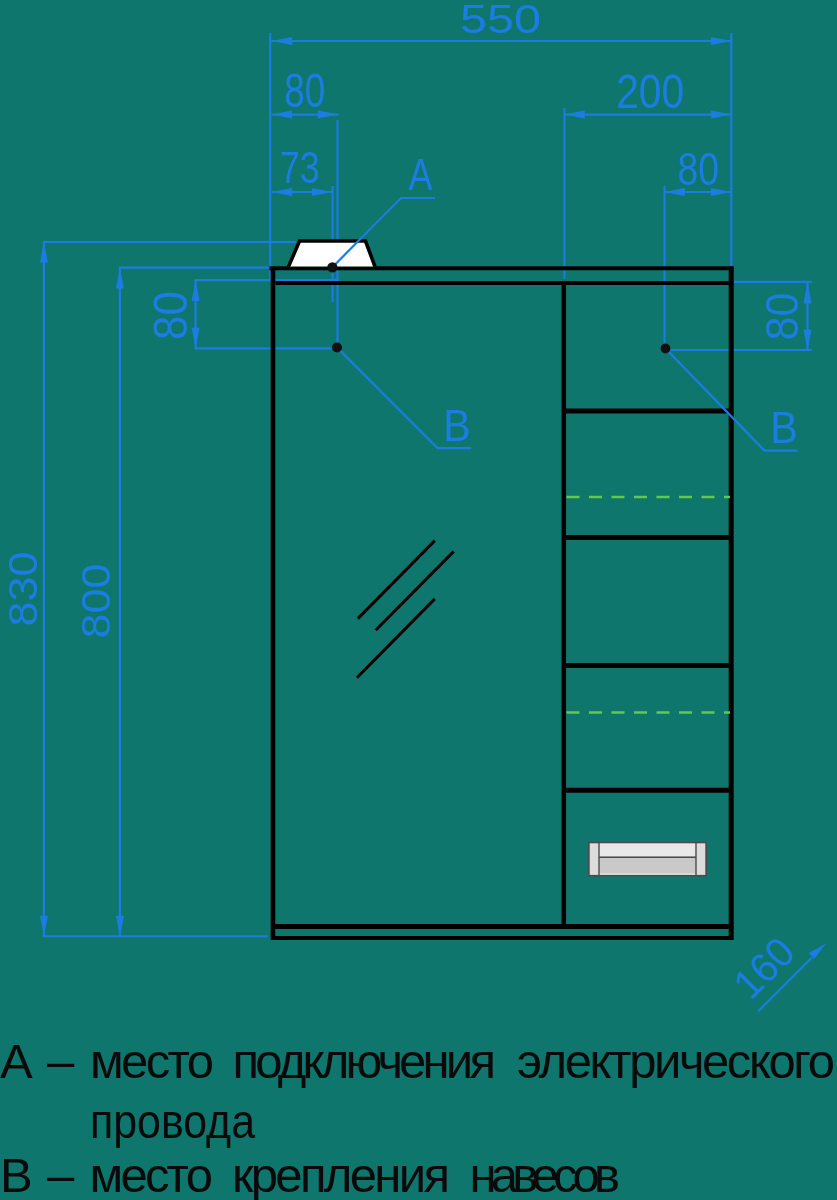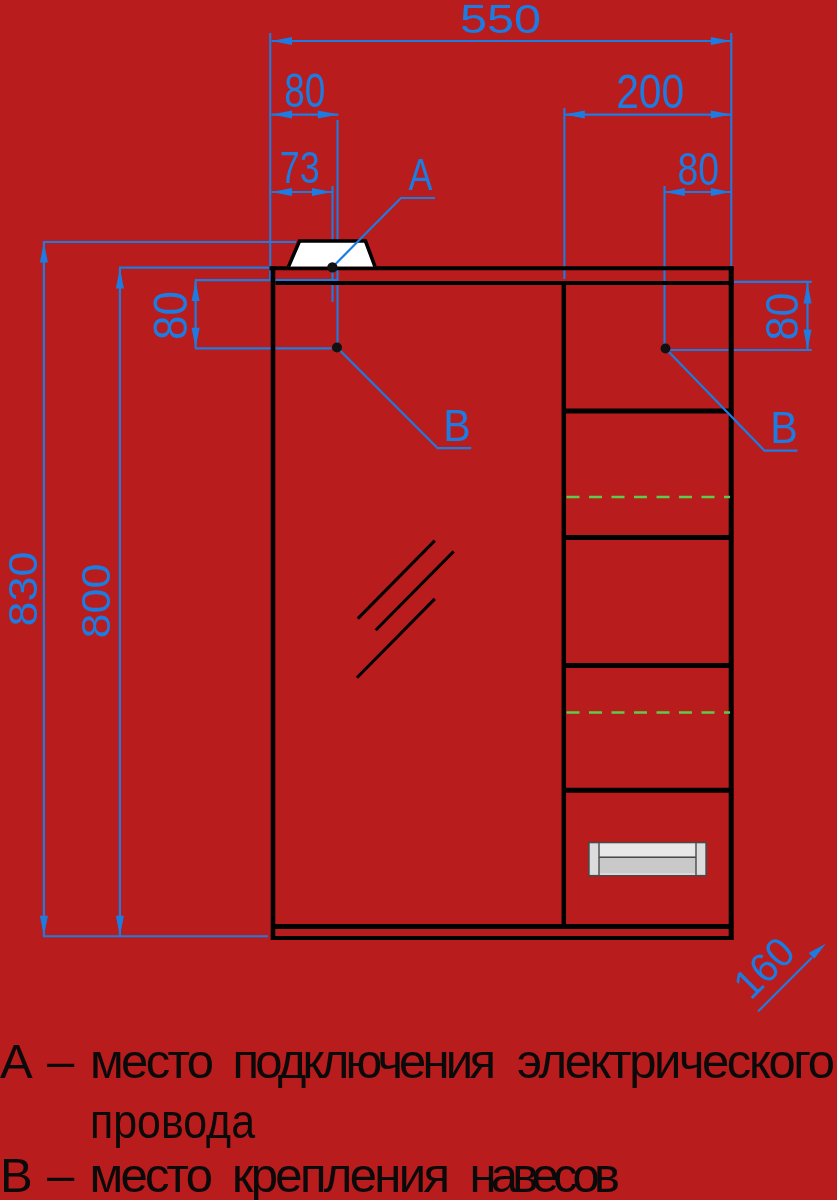--- a/index.html
+++ b/index.html
@@ -1,16 +1,16 @@
 <!DOCTYPE html>
 <html><head>
 <meta charset="utf-8">
 <style>
   html,body{margin:0;padding:0;background:#ffffff;}
-  #page{position:relative;width:837px;height:1200px;background:#b91c1c;overflow:hidden;}
+  #page{position:relative;width:837px;height:1200px;background:#0f766e;overflow:hidden;}
   svg{display:block;}
   text{font-family:"Liberation Sans", sans-serif;}
   .dim{fill:#1c7ce2;letter-spacing:0;}
   .lbl{fill:#1c7ce2;font-size:45px;}
   .leg{fill:#0a0a0a;font-size:49px;letter-spacing:0;}
 </style>
 </head>
 <body>
 <div id="page">
 <svg width="837" height="1200" viewBox="0 0 837 1200">

